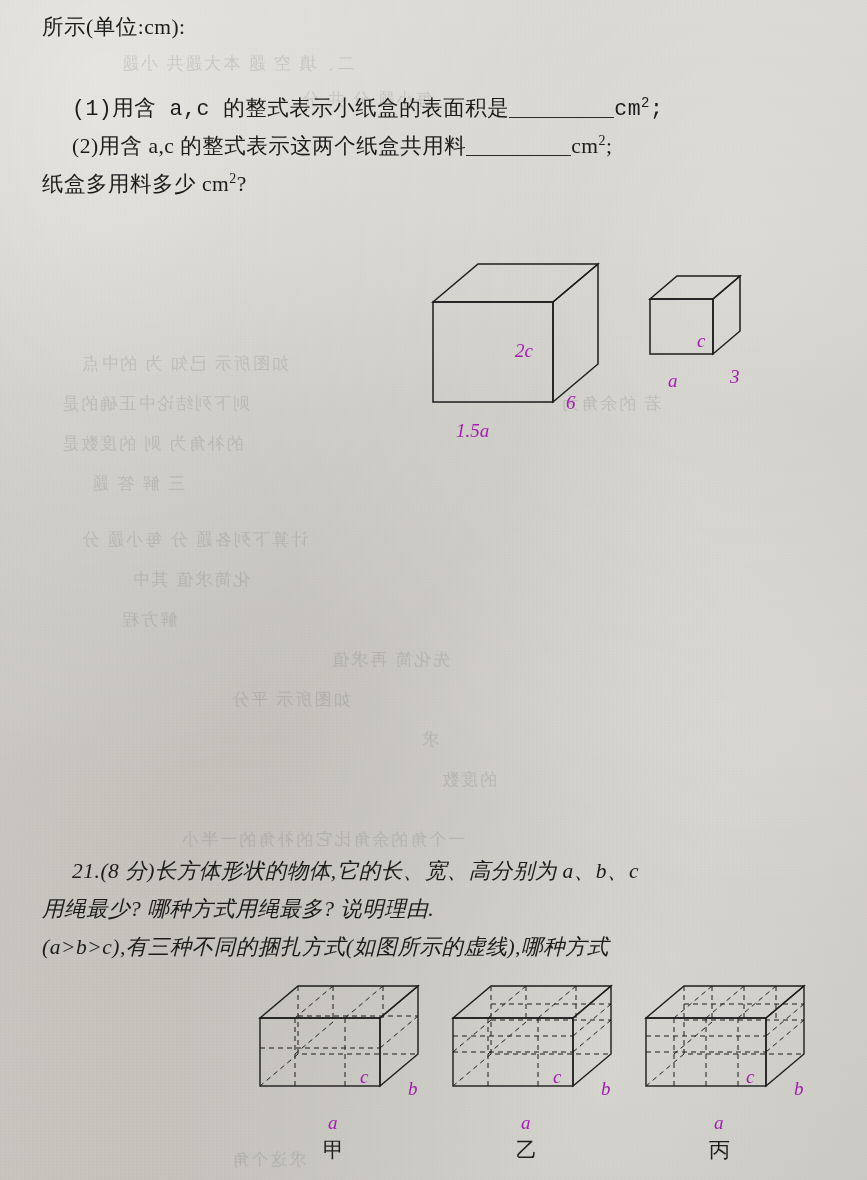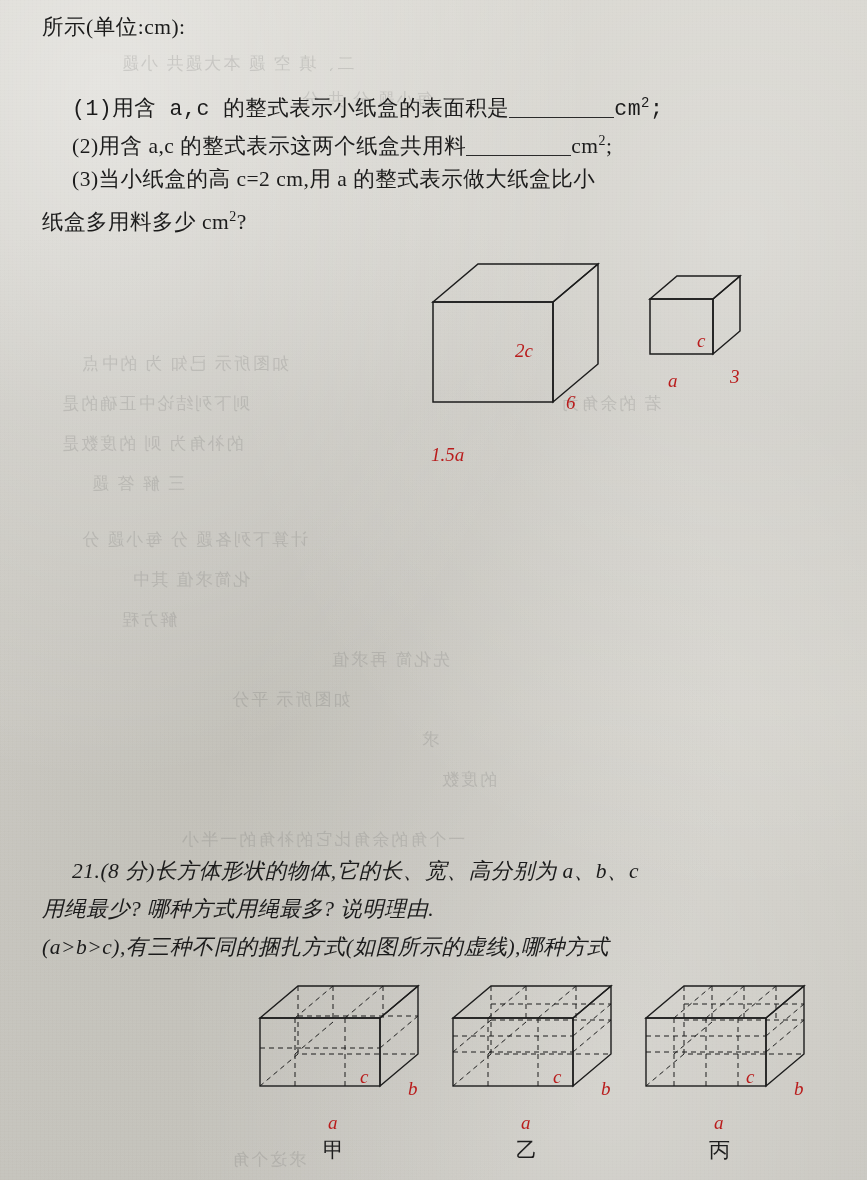--- a/index.html
+++ b/index.html
@@ -69,21 +69,21 @@
   sup { font-size: 0.65em; vertical-align: super; }
 
   .fig { position: absolute; }
   .fig svg { display: block; }
 
   .lbl {
     position: absolute;
     font-size: 19px;
     font-style: italic;
     font-family: "Liberation Serif", serif;
-    color: #b91c1c;
+    color: #a21caf;
   }
   .cn {
     position: absolute;
     font-size: 21px;
     font-family: "Liberation Serif", serif;
     color: #1d1d1d;
   }
 </style>
 </head>
 <body>
@@ -122,41 +122,38 @@
     </span>
   </div>
 
   <div class="para" style="left:42px; top:122px; width:790px;">
     <span style="display:block; text-indent:30px;">
       <span>(2)</span><span>用含 a,c 的整式表示这两个纸盒共用料</span><span class="blank"></span><span>cm</span><sup>2</sup><span>;</span>
     </span>
   </div>
 
   <div class="para" style="left:42px; top:160px; width:790px;">
-    <span style="display:block; text-indent:30px;">
-      <span>(3)</span><span>当小纸盒的高 c=2 cm,用 a 的整式表示做大纸盒比小</span>
-    </span>
     <span style="display:block;">
       <span>纸盒多用料多少 cm</span><sup>2</sup><span>?</span>
     </span>
   </div>
 
   <div class="fig" style="left:420px; top:258px;">
     <svg width="180" height="170" viewBox="0 0 180 170">
 
       <rect x="13" y="44" width="120" height="100" fill="none" stroke="#1d1d1d" stroke-width="1.5"></rect>
 
       <polygon points="13,44 58,6 178,6 133,44" fill="none" stroke="#1d1d1d" stroke-width="1.5"></polygon>
 
       <polygon points="133,44 178,6 178,106 133,144" fill="none" stroke="#1d1d1d" stroke-width="1.5"></polygon>
     </svg>
   </div>
   <div class="lbl" style="left:515px; top:340px;">2c</div>
   <div class="lbl" style="left:566px; top:392px;">6</div>
-  <div class="lbl" style="left:431px; top:420px;margin-top:24px;">1.5a</div>
+  <div class="lbl" style="left:456px; top:420px;">1.5a</div>
 
   <div class="fig" style="left:640px; top:266px;">
     <svg width="110" height="120" viewBox="0 0 110 120">
 
       <rect x="10" y="33" width="63" height="55" fill="none" stroke="#1d1d1d" stroke-width="1.5"></rect>
 
       <polygon points="10,33 37,10 100,10 73,33" fill="none" stroke="#1d1d1d" stroke-width="1.5"></polygon>
 
       <polygon points="73,33 100,10 100,65 73,88" fill="none" stroke="#1d1d1d" stroke-width="1.5"></polygon>
     </svg>

